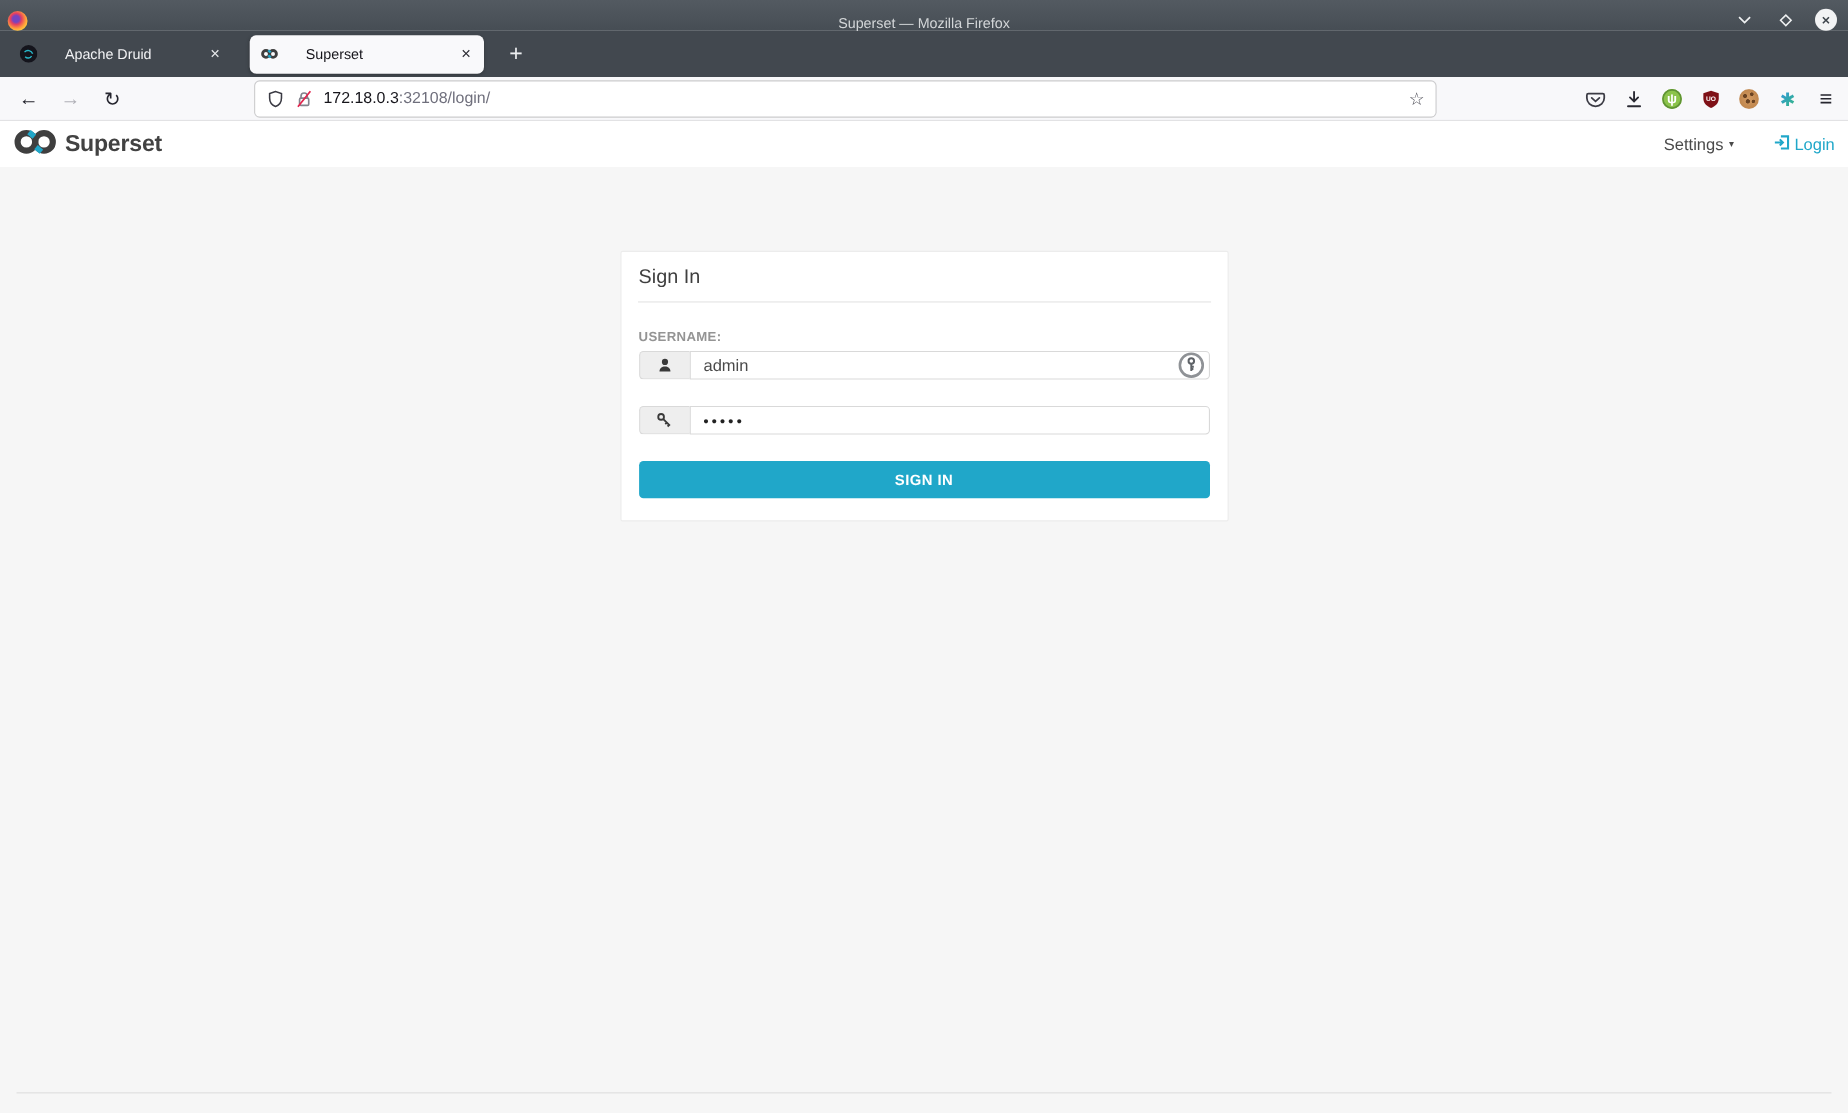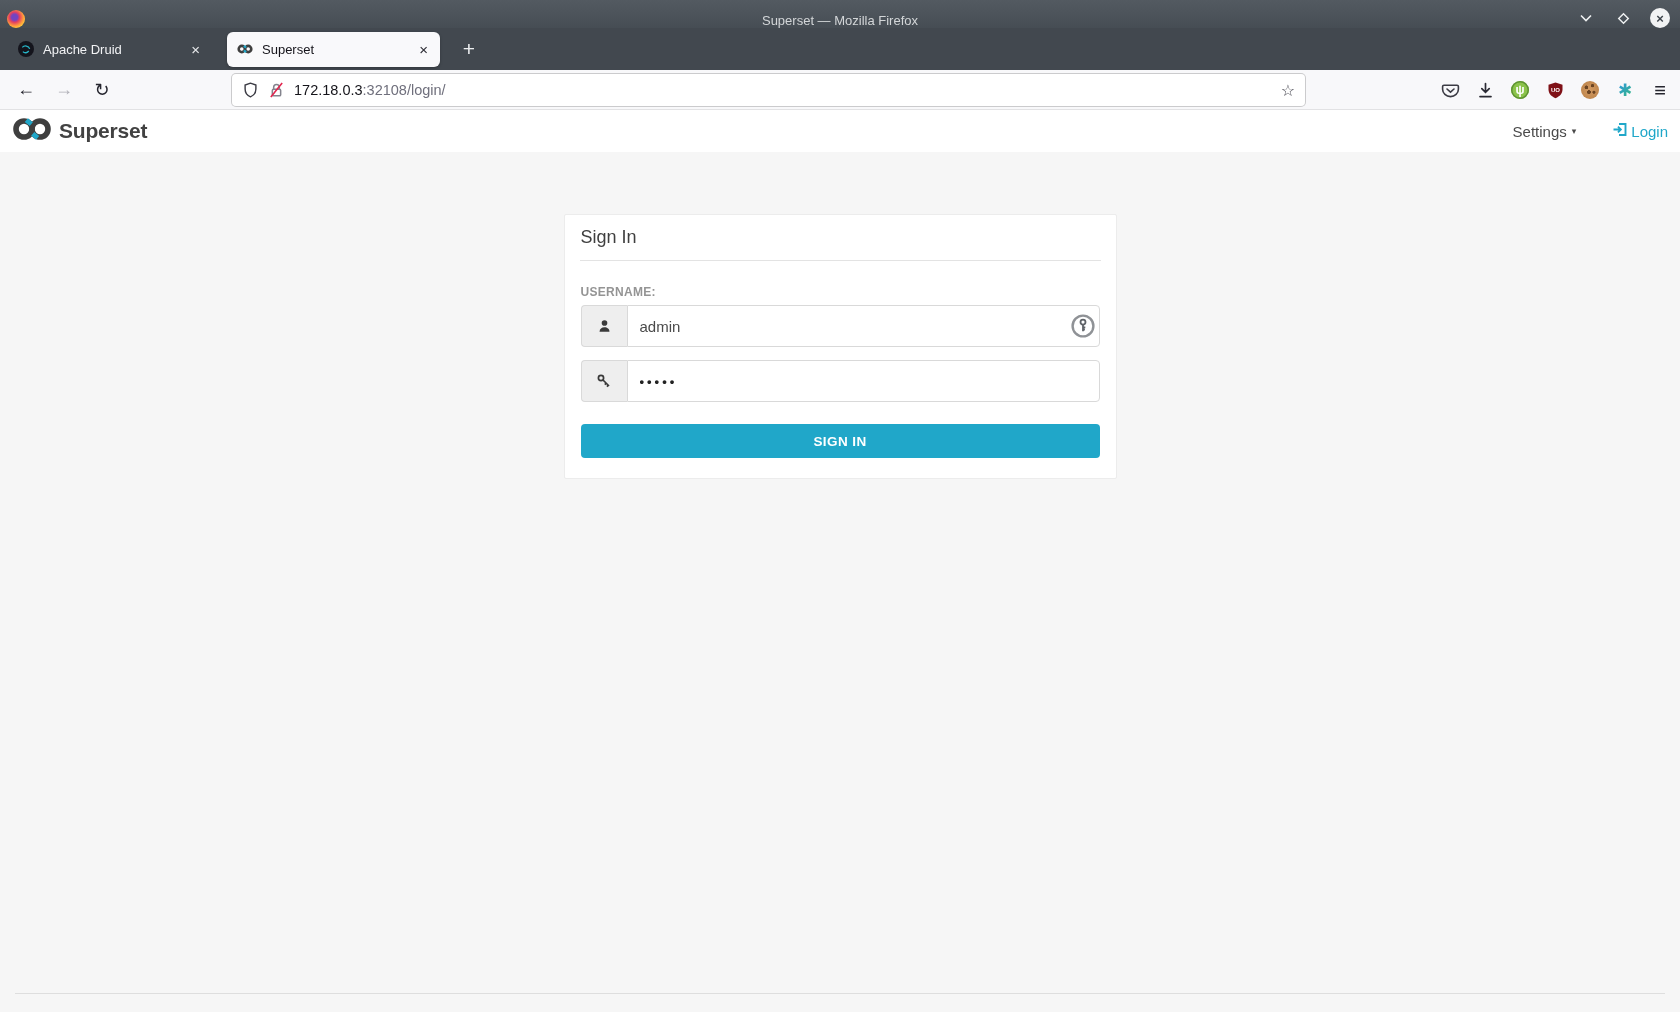--- a/index.html
+++ b/index.html
@@ -12,21 +12,21 @@
   .ff-logo { width: 18px; height: 18px; border-radius: 50%; margin-left: 7px;
     background: radial-gradient(circle at 42% 40%, #7444c0 0 20%, #e33f62 34%, #ff9a3c 58%, #ffd43c 78%, #ff7a2d 100%); }
   .win-title { position: absolute; left: 0; right: 0; text-align: center;
     color: #d3d6d8; font-size: 13px; pointer-events: none; }
   .win-controls { margin-left: auto; display: flex; align-items: center; gap: 17px; padding-right: 10px; z-index: 2; }
   .wc { display: inline-flex; align-items: center; justify-content: center; width: 20px; height: 20px; }
   .wc-close { background: #f2f3f4; border-radius: 50%; color: #3d444b; font-size: 13px; font-weight: bold; line-height: 1; }
 
   
   .tabstrip { height: 42px; background: #42484f; display: flex; align-items: center; padding-left: 8px; }
-  .tab { display: flex; align-items: center; height: 35px; border-radius: 6px; padding: 0 10px; }
+  .tab { display: flex; align-items: center; height: 35px; border-radius: 6px; padding: 0 10px; gap: 16px; }
   .tab-druid { width: 204px; }
   .tab-superset { width: 213px; background: #f9f9fb; box-shadow: 0 1px 3px rgba(0,0,0,.25); margin-left: 15px; }
   .tab .favicon { width: 16px; height: 16px; margin-right: 9px; flex: none; }
   .tab-label { font-size: 13px; flex: 1; white-space: nowrap; overflow: hidden; }
   .tab-druid .tab-label { color: #f2f3f5; }
   .tab-superset .tab-label { color: #15141a; }
   .tab-close { font-size: 15px; line-height: 1; padding: 0 2px; }
   .tab-druid .tab-close { color: #e7e9eb; }
   .tab-superset .tab-close { color: #2b2b33; }
   .newtab { color: #eceef0; font-size: 21px; font-weight: 300; margin-left: 14px;
@@ -65,29 +65,29 @@
   .app-navbar { height: 42px; background: #fff; display: flex; align-items: center; padding: 0 12px; }
   .brand { display: flex; align-items: center; gap: 7px; }
   .brand-name { font-size: 21px; font-weight: 700; color: #424242; letter-spacing: -0.2px; }
   .nav-right { margin-left: auto; display: flex; align-items: center; }
   .settings-item { color: #4a4a4a; font-size: 15px; display: flex; align-items: center; gap: 5px; margin-right: 36px; }
   .settings-item .caret { font-size: 9px; color: #4a4a4a; }
   .login-item { color: #20A7C9; font-size: 15px; display: flex; align-items: center; gap: 2px; }
 
   
   .content { height: 860px; background: #f6f6f6; position: relative; }
-  .card { width: 553px; margin: 0 auto; position: relative; top: 62px;
+  .card { width: 553px; margin: 0 auto; position: relative; top: 76px;
     background: #fff; border: 1px solid #ececec; border-radius: 2px; }
   .card-header { padding: 12px 16px; }
   .card-title { font-size: 18px; color: #3f3f3f; font-weight: 400; }
   .card-divider { border: none; border-top: 1px solid #e3e3e3; margin: 0 15px; }
   .card-body { padding: 24px 16px 20px; }
   .instructions { font-size: 15px; color: #5f5f5f; margin-bottom: 18px; }
   .fld-label { font-size: 12px; color: #949494; letter-spacing: .3px; margin-bottom: 6px; font-weight: bold; }
-  .input-group { display: flex; height: 42px; margin-bottom: 13px; }
+  .input-group { display: flex; height: 26px; margin-bottom: 24px; }
   .ig-addon { width: 46px; flex: none; background: #eee; border: 1px solid #d9d9d9; border-right: 0;
     border-radius: 4px 0 0 4px; display: flex; align-items: center; justify-content: center; }
   .ig-field { flex: 1; position: relative; }
   .ig-field input { width: 100%; height: 100%; border: 1px solid #d9d9d9; border-radius: 0 4px 4px 0;
     padding: 0 34px 0 12px; font-size: 15px; color: #4a4a4a; outline: none;
     font-family: "Liberation Sans", sans-serif; background: #fff; }
   .ig-field input.pw { font-size: 13px; font-weight: 700; letter-spacing: 3px; color: #222; }
   .key-badge { position: absolute; right: 5px; top: 50%; transform: translateY(-50%);
     width: 24px; height: 24px; display: inline-flex; }
   .signin-btn { display: block; width: 100%; height: 34px; margin-top: 22px;

